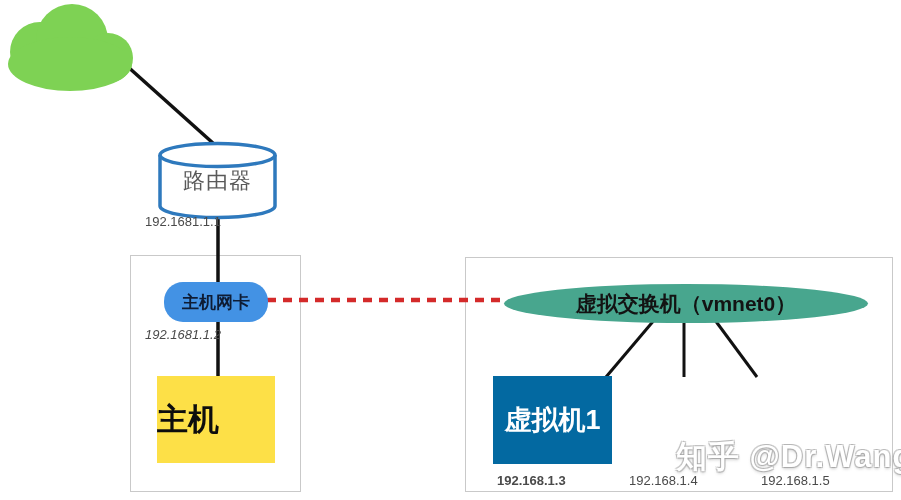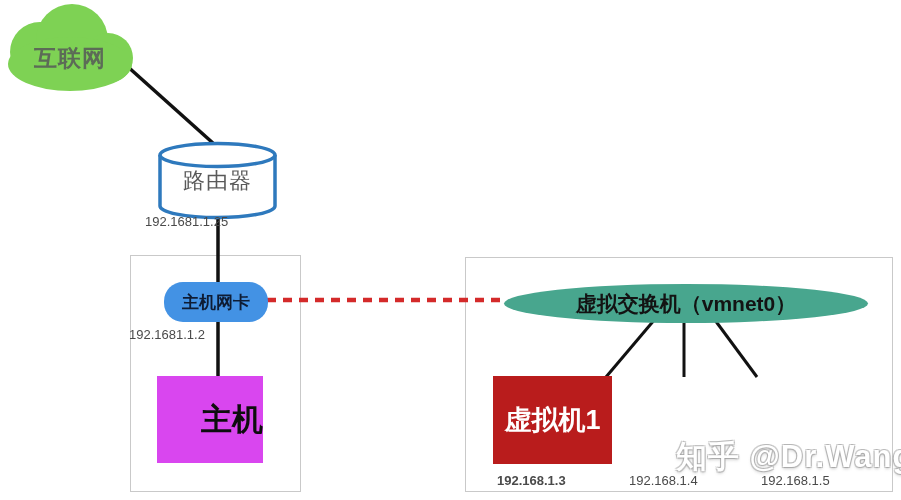--- a/index.html
+++ b/index.html
@@ -17,38 +17,38 @@
   .cloud-label{
     left:28px;top:43px;width:84px;text-align:center;
     font-size:23px;font-weight:600;color:#5c6b57;letter-spacing:1px;
   }
   .router-label{
     left:160px;top:166px;width:115px;text-align:center;
     font-size:22px;color:#595959;letter-spacing:1px;
   }
   .ip{font-size:13px;color:#4a4a4a;z-index:3;}
   .router-ip{left:145px;top:214px;}
-  .nic-ip{left:129px;top:327px;}
+  .nic-ip{left:145px;top:327px;font-style:italic;}
   .nic-pill{
     position:absolute;left:164px;top:282px;width:104px;height:40px;border-radius:19px;
     background:#4392e4;z-index:3;display:flex;align-items:center;justify-content:center;
   }
   .nic-pill span{font-size:17px;font-weight:bold;color:#0e1c34;}
   .host-box{
-    position:absolute;left:157px;top:376px;width:106px;height:87px;background:#d946ef;
-    z-index:3;display:flex;align-items:center;justify-content:flex-end;
+    position:absolute;left:157px;top:376px;width:118px;height:87px;background:#fde047;
+    z-index:3;display:flex;align-items:center;justify-content:flex-start;
   }
   .host-box span{font-size:31px;font-weight:bold;color:#0d0d0d;}
   .switch-ellipse{
     position:absolute;left:504px;top:284px;width:364px;height:39px;border-radius:50%;
     background:#48a68e;z-index:3;display:flex;align-items:center;justify-content:center;text-align:center;
   }
   .switch-ellipse span{font-size:21px;font-weight:bold;color:#131313;}
   .vm-box{
-    position:absolute;top:376px;width:119px;height:88px;background:#b91c1c;
+    position:absolute;top:376px;width:119px;height:88px;background:#0369a1;
     z-index:3;display:flex;align-items:center;justify-content:center;
   }
   .vm-box span{font-size:27px;font-weight:bold;color:#ffffff;}
   .vm1{left:493px;} .vm2{left:624px;} .vm3{left:754px;}
   .vm-ip1{left:497px;top:473px;position:absolute;font-weight:bold;}
   .vm-ip2{left:629px;top:473px;position:absolute;text-align:center;}
   .vm-ip3{left:761px;top:473px;position:absolute;}
   .watermark{
     position:absolute;left:676px;top:436px;z-index:4;white-space:nowrap;
     font-size:31px;font-weight:600;color:#ffffff;letter-spacing:1px;
@@ -80,23 +80,22 @@
       <circle cx="108" cy="58" r="25" fill="#7ed254"></circle>
       <ellipse cx="70" cy="64" rx="62" ry="27" fill="#7ed254"></ellipse>
     </g>
 
     <g>
       <path d="M160,155 v51 a57.5,11.5 0 0 0 115,0 v-51" fill="#ffffff" stroke-width="3.5" stroke="#2e79bd"></path>
       <ellipse cx="217.5" cy="155" rx="57.5" ry="11.5" fill="#ffffff" stroke-width="3.5" stroke="#2e79bd"></ellipse>
     </g>
   </svg>
 
-  <div class="lbl cloud-label">互联网</div>
   <div class="lbl router-label">路由器</div>
-  <div class="lbl ip router-ip">192.1681.1.25</div>
+  <div class="lbl ip router-ip">192.1681.1.1</div>
 
   <div class="nic-pill">
     <span>主机网卡</span>
   </div>
   <div class="lbl ip nic-ip">192.1681.1.2</div>
 
   <div class="host-box">
     <span>主机</span>
   </div>
 

